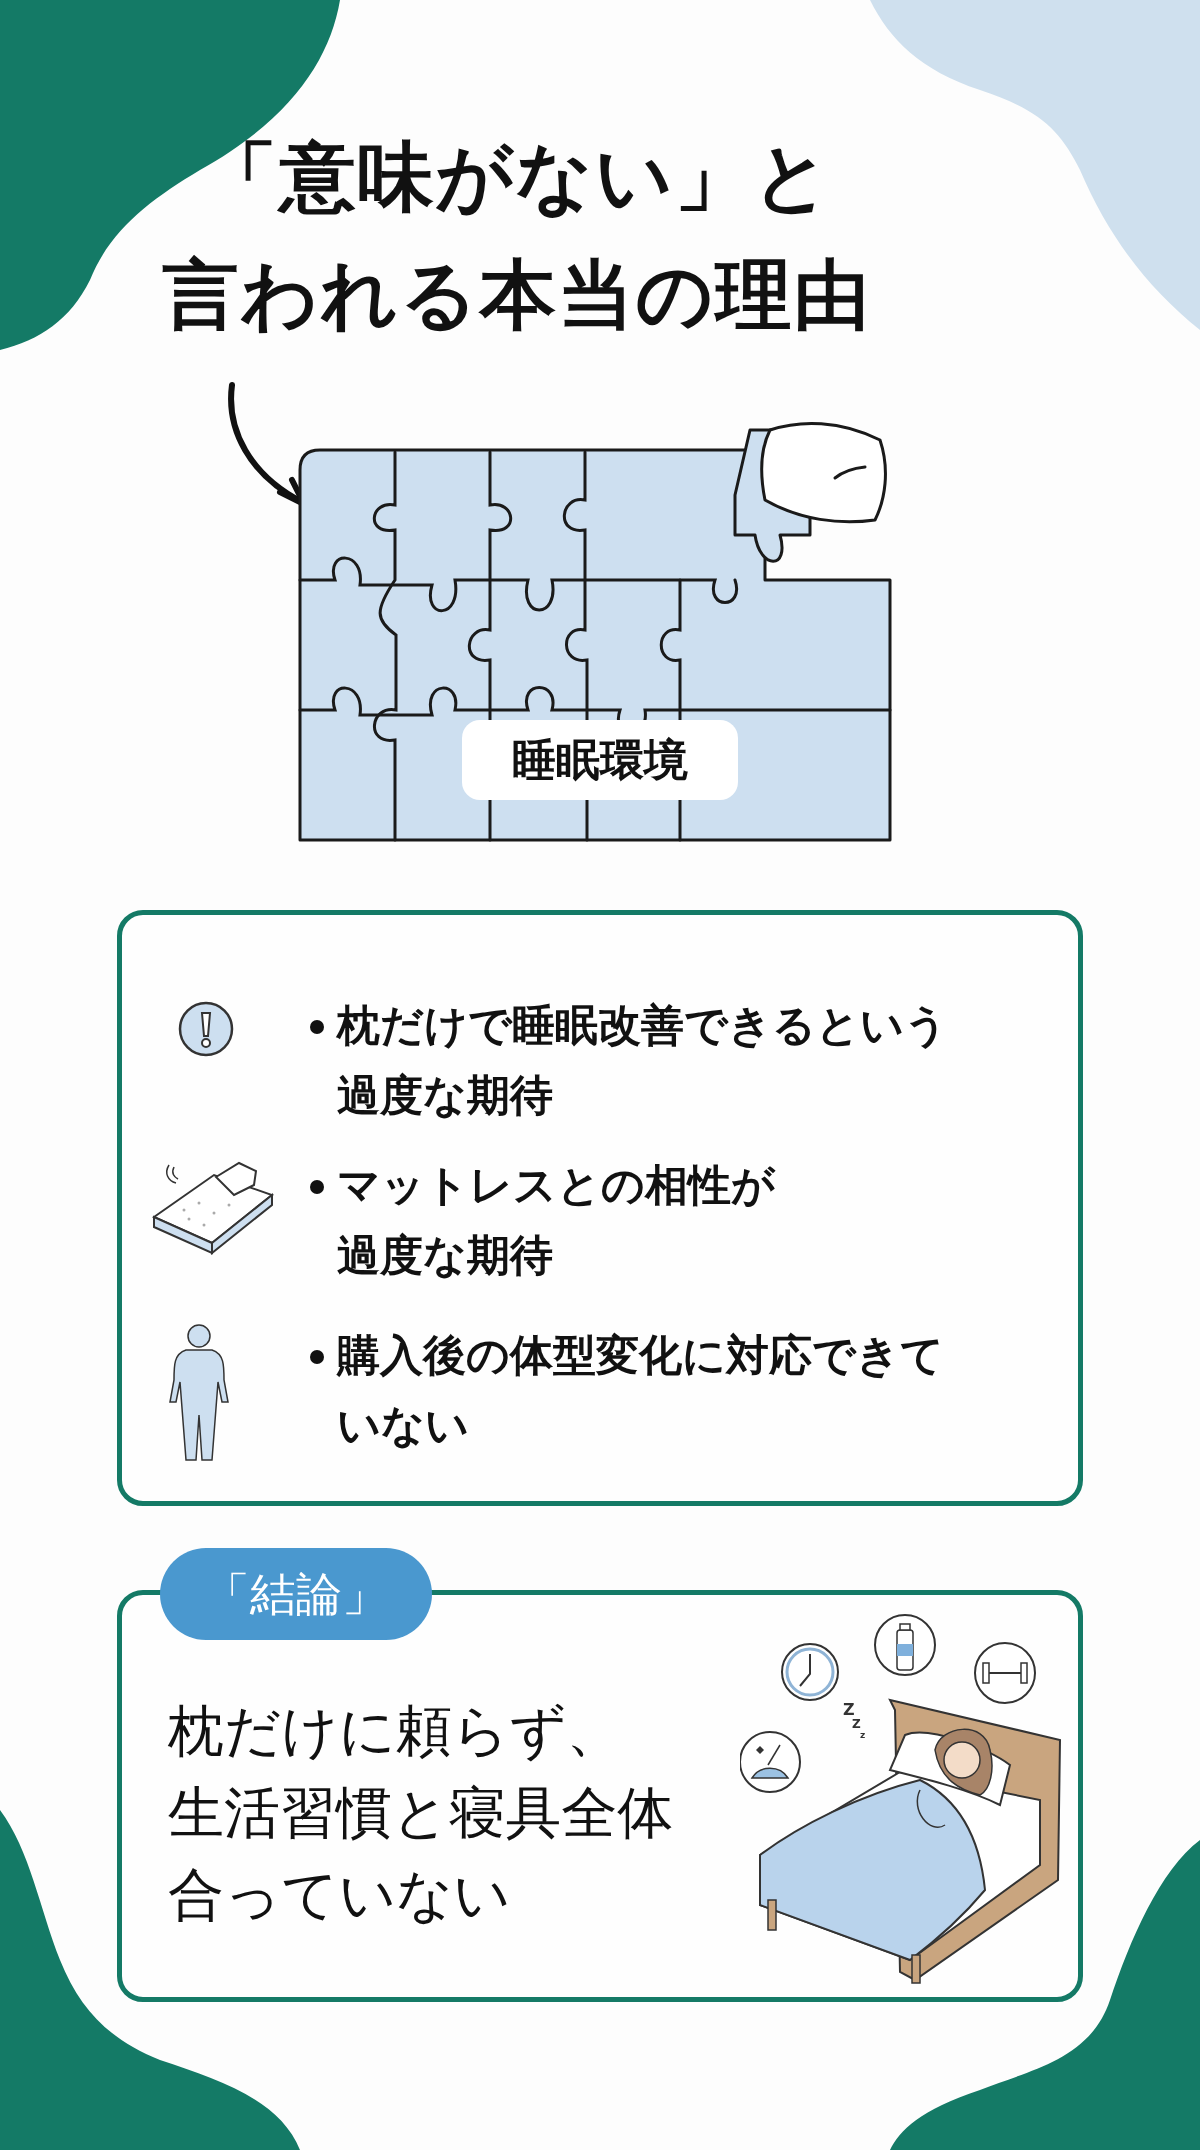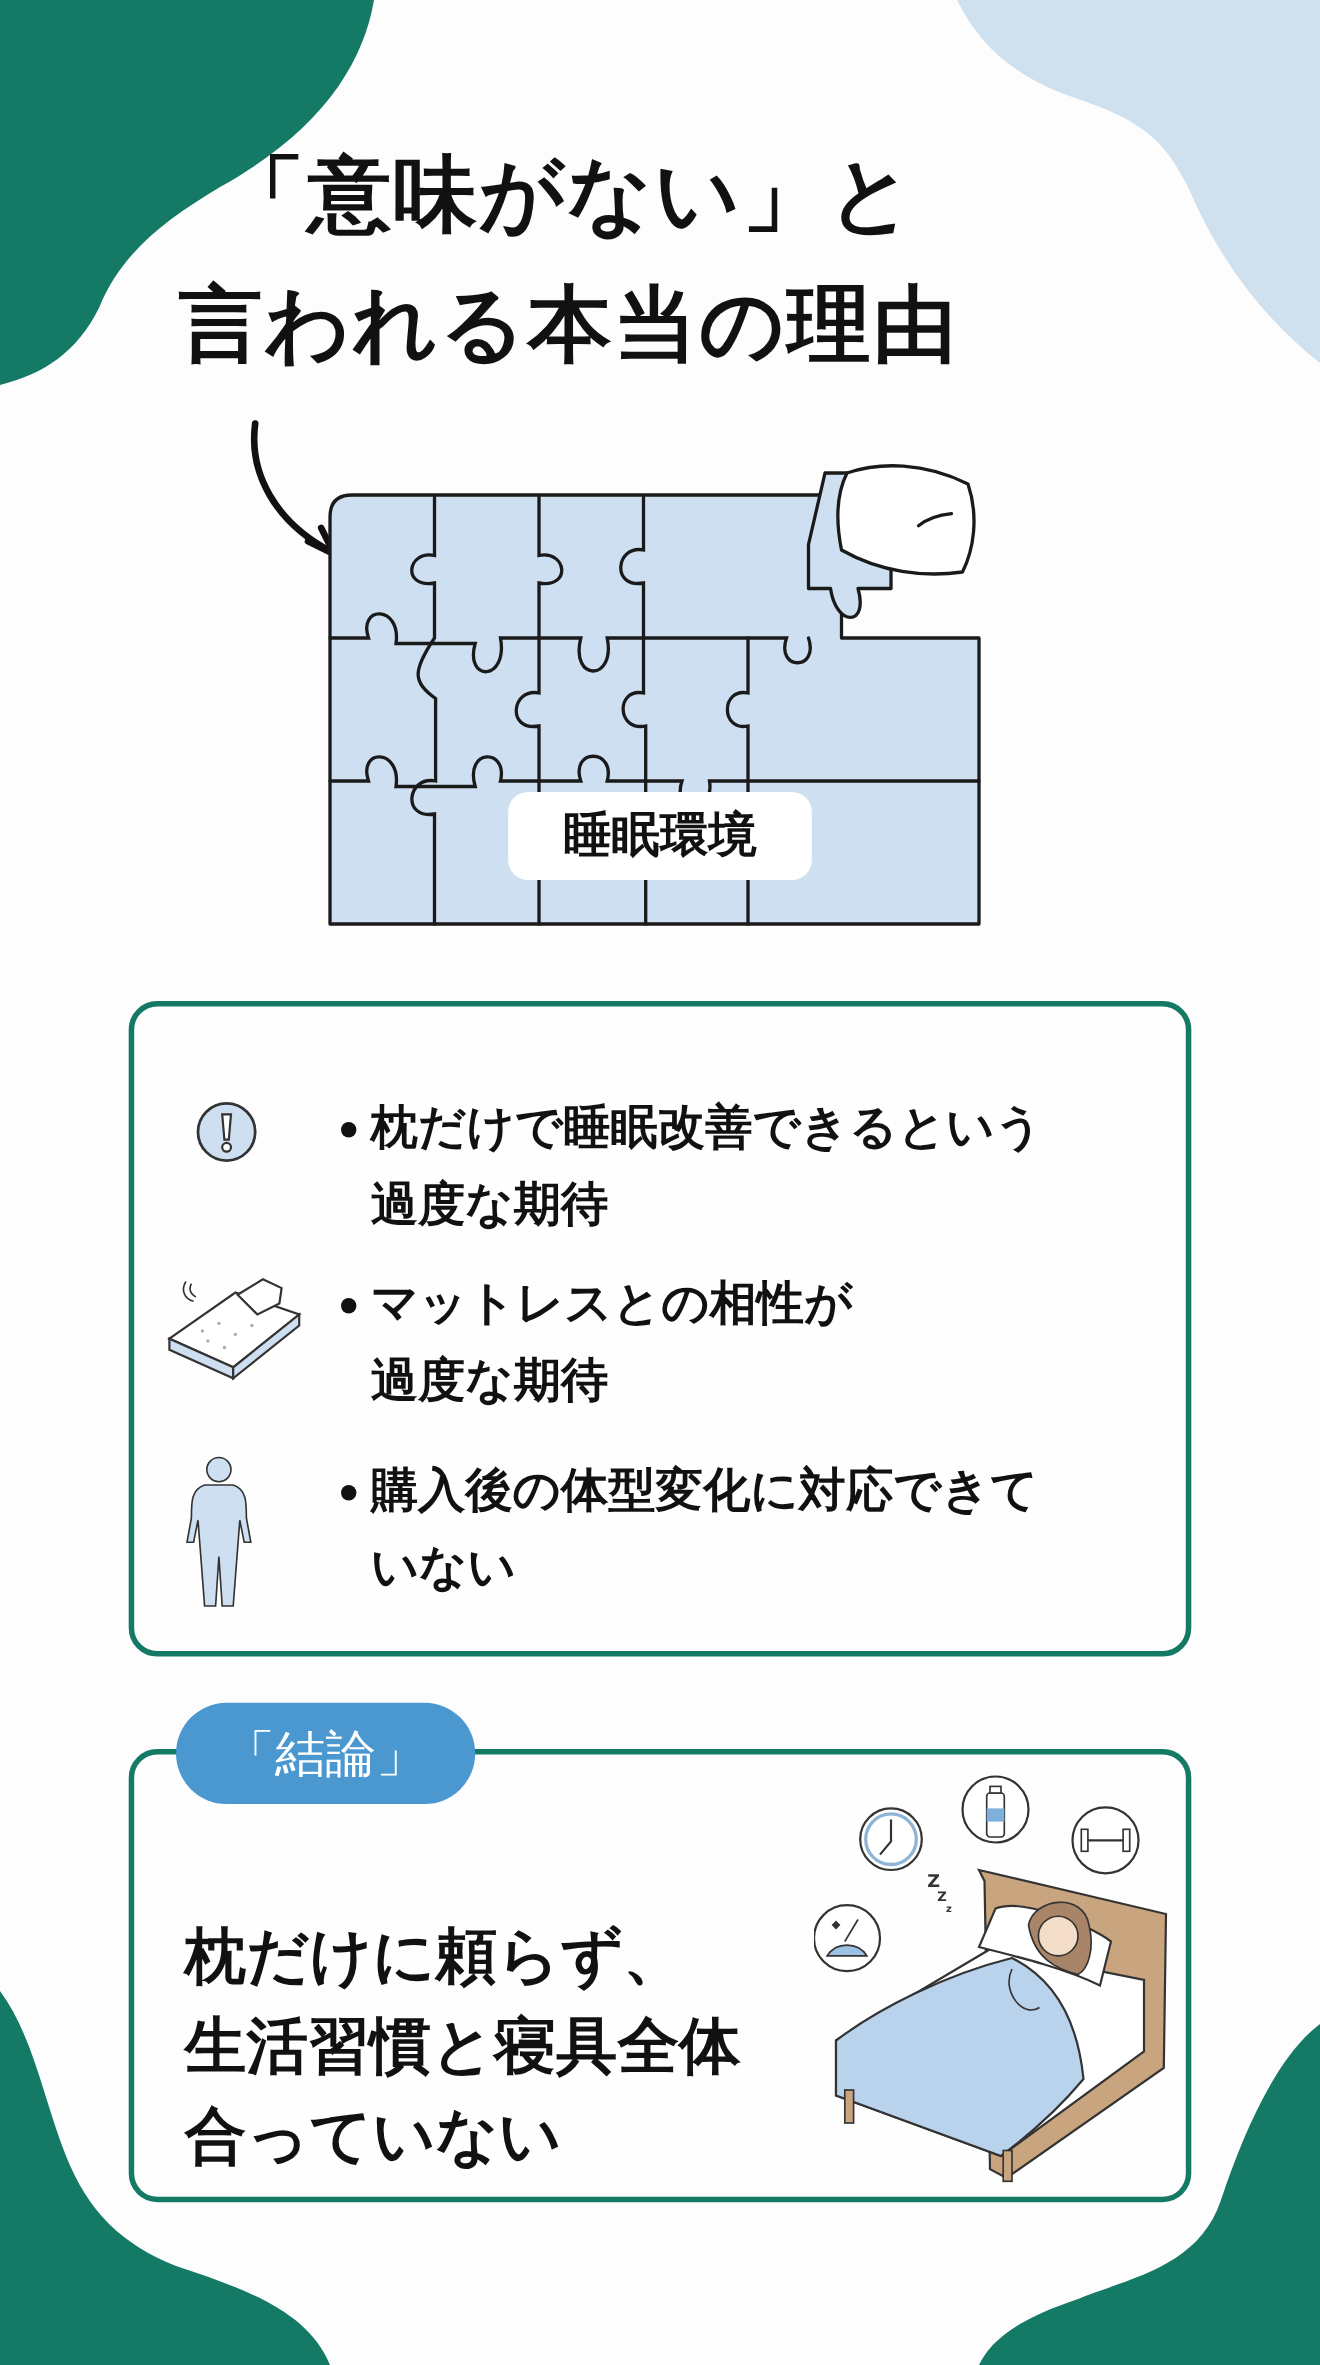--- a/index.html
+++ b/index.html
@@ -38,22 +38,22 @@
     }
     .bullet {
       position:absolute; left:188px; width:14px; height:14px; border-radius:50%; background:#111;
     }
     .badge {
       position:absolute; left:160px; top:1548px; width:272px; height:92px;
       background:#4a98cf; border-radius:46px; color:#fff;
       font-weight:normal; font-size:46px; line-height:92px; text-align:center;
     }
     .conclusion {
-      position:absolute; left:168px; top:1690px; font-weight:bold; font-size:56px;
-      line-height:82px; color:#111; white-space:nowrap;margin-top:48px;
+      position:absolute; left:168px; top:1690px; font-weight:normal; font-size:56px;
+      line-height:82px; color:#111; white-space:nowrap;
     }
     .bed-illust { position:absolute; left:740px; top:1600px; width:330px; height:385px; }
   </style>
 </head>
 <body>
 
 <svg class="blob" style="left:0;top:0" width="360" height="360" viewBox="0 0 360 360">
   <path d="M0 0 H340 C330 60 290 120 200 170 C150 200 110 230 90 280 C70 320 40 340 0 350 Z" fill="#147a66"></path>
 </svg>
 <svg class="blob" style="left:860px;top:0" width="340" height="340" viewBox="0 0 340 340">

